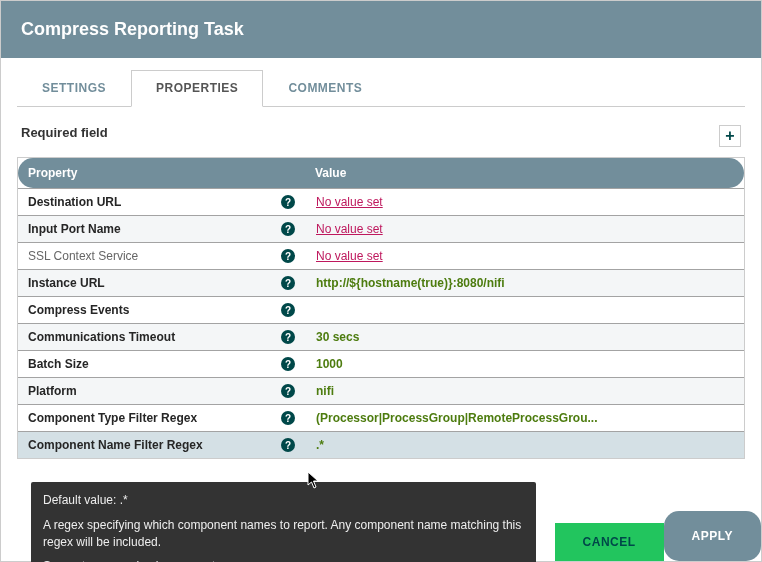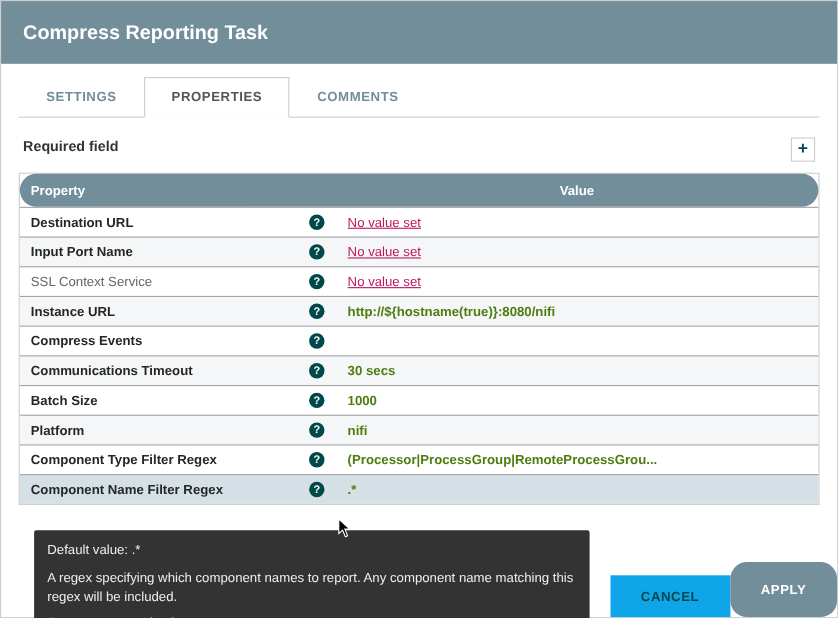--- a/index.html
+++ b/index.html
@@ -10,37 +10,37 @@
 .tabs { display: flex; border-bottom: 1px solid #ccc; margin-bottom: 12px; }
 .tab { padding: 10px 24px; font-size: 12px; font-weight: bold; color: #728e9b; letter-spacing: 0.5px; cursor: pointer; text-align: center; }
 .tab.active { border: 1px solid #ccc; border-bottom: 1px solid #fff; margin-bottom: -1px; background: #fff; color: #555; }
 .tab:not(.active) { border: 1px solid transparent; }
 .req-row { display: flex; justify-content: space-between; padding: 6px 4px 10px 4px; }
 .req-label { font-size: 13px; font-weight: bold; color: #333; }
 .add-btn { width: 22px; height: 22px; border: 1px solid #ccc; display: flex; align-items: center; justify-content: center; color: #004849; font-weight: bold; cursor: pointer; font-size: 16px; line-height: 1; }
 .table { border: 1px solid #ccc; }
 .thead { display: flex; background: #728e9b; color: #fff; font-size: 12px; font-weight: bold; border-radius: 15px; }
 .th-prop { width: 287px; padding: 8px 10px; }
-.th-val { flex: 1; padding: 8px 10px; text-align: center; }
+.th-val { flex: 1; padding: 8px 10px; }
 .row { display: flex; border-top: 1px solid #a3a3a3; font-size: 12px; align-items: flex-start; }
 .row:nth-child(even) { background: #f4f6f7; }
 .row.selected { background: #d4e0e5; }
 .cell-prop { width: 287px; padding: 6px 10px; display: flex; align-items: center; justify-content: space-between; font-weight: bold; color: #262626; }
 .cell-prop.optional { font-weight: normal; color: #666; }
 .cell-val { flex: 1; padding: 6px 10px; display: flex; align-items: center; font-weight: bold; color: #4d7c0f; overflow: hidden; white-space: nowrap; text-overflow: ellipsis; }
 .cell-val.novalue { color: #be185d; font-weight: normal; text-decoration: underline; }
 .help-icon { width: 14px; height: 14px; border-radius: 50%; background: #004849; color: #fff; font-size: 10px; font-weight: bold; display: inline-flex; align-items: center; justify-content: center; cursor: pointer; }
 .divider-line { width: 1px; background: #fff; margin: 0; }
 .tooltip { position: absolute; left: 30px; top: 424px; width: 505px; background: #333; color: #eee; font-size: 12px; padding: 10px 12px; border-radius: 2px; z-index: 10; line-height: 1.4; }
 .tooltip p { margin-bottom: 8px; }
 .tooltip p:last-child { margin-bottom: 0; }
 .cursor { position: absolute; left: 306px; top: 413px; z-index: 20; font-size: 14px; pointer-events: none; }
 .footer { display: flex; justify-content: flex-end; margin-top: auto; }
 .btn { padding: 12px 28px; font-size: 12px; font-weight: bold; letter-spacing: 0.5px; cursor: pointer; border: none; }
-.btn-cancel { background: #0ea5e9; color: #004849; margin-top: 12px; }
+.btn-cancel { background: #22c55e; color: #004849; margin-top: 12px; }
 .btn-apply { background: #728e9b; color: #fff; border-radius: 15px; }
 </style>
 </head>
 <body>
 
 <div class="dialog">
   <div class="header">
     <span>Compress Reporting Task</span>
   </div>
 

